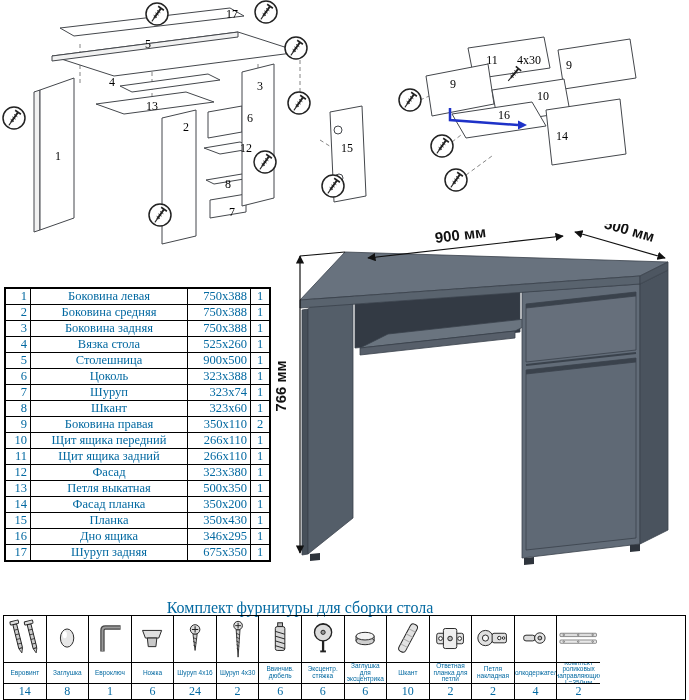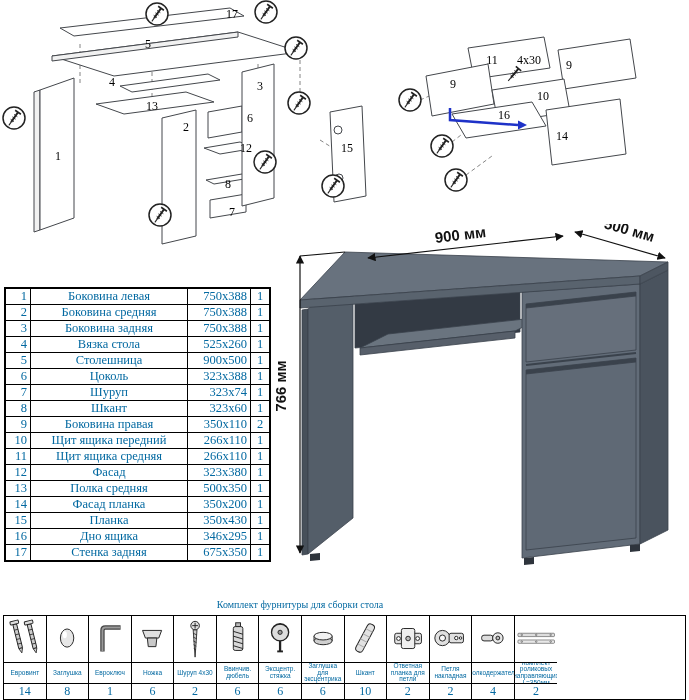--- a/index.html
+++ b/index.html
@@ -24,21 +24,21 @@
   
   #parts-table{position:absolute;left:4px;top:287px;border-collapse:collapse;
                border:2px solid #000;font-size:12.5px;}
   #parts-table td{border:1px solid #000;padding:0 3px;height:15px;line-height:15px;white-space:nowrap;}
   #parts-table td.c0{width:18px;text-align:right;}
   #parts-table td.c1{width:150px;text-align:center;}
   #parts-table td.c2{width:56px;text-align:right;}
   #parts-table td.c3{width:12px;text-align:center;}
   
   #hardware-title{position:absolute;top:599px;left:0;width:600px;text-align:center;
-                  font-size:10px;}
+                  font-size:16px;}
   #hardware-table{position:absolute;left:3px;top:615px;width:683px;display:grid;
                   grid-template-columns:repeat(14,1fr) 2fr;border:1px solid #000;box-sizing:border-box;}
   .hw-col{border-right:1px solid #000;display:flex;flex-direction:column;min-width:0;}
   .hw-col:last-child{border-right:none;}
   .hw-icon{height:46px;border-bottom:1px solid #000;display:flex;align-items:center;justify-content:center;overflow:hidden;}
   .hw-icon svg{height:42px;max-width:95%;}
   .hw-label{height:18px;border-bottom:1px solid #000;font-size:6.5px;line-height:6.6px;
             display:flex;align-items:center;justify-content:center;text-align:center;
             padding:1px;overflow:hidden;font-family:"Liberation Sans",sans-serif;}
   .hw-qty{height:15px;font-size:12px;line-height:15px;text-align:center;}
@@ -261,33 +261,33 @@
           <td class="c3">2</td>
         </tr>
         <tr>
           <td class="c0">10</td>
           <td class="c1">Щит ящика передний</td>
           <td class="c2">266x110</td>
           <td class="c3">1</td>
         </tr>
         <tr>
           <td class="c0">11</td>
-          <td class="c1">Щит ящика средняя</td>
+          <td class="c1">Щит ящика задний</td>
           <td class="c2">266x110</td>
           <td class="c3">1</td>
         </tr>
         <tr>
           <td class="c0">12</td>
           <td class="c1">Фасад</td>
           <td class="c2">323x380</td>
           <td class="c3">1</td>
         </tr>
         <tr>
           <td class="c0">13</td>
-          <td class="c1">Полка средняя</td>
+          <td class="c1">Петля выкатная</td>
           <td class="c2">500x350</td>
           <td class="c3">1</td>
         </tr>
         <tr>
           <td class="c0">14</td>
           <td class="c1">Фасад планка</td>
           <td class="c2">350x200</td>
           <td class="c3">1</td>
         </tr>
         <tr>
@@ -297,21 +297,21 @@
           <td class="c3">1</td>
         </tr>
         <tr>
           <td class="c0">16</td>
           <td class="c1">Дно ящика</td>
           <td class="c2">346x295</td>
           <td class="c3">1</td>
         </tr>
         <tr>
           <td class="c0">17</td>
-          <td class="c1">Стенка задняя</td>
+          <td class="c1">Шуруп задняя</td>
           <td class="c2">675x350</td>
           <td class="c3">1</td>
         </tr>
       </tbody>
   </table>
 
   <div id="hardware-title">Комплект фурнитуры для сборки стола</div>
   <div id="hardware-table">
       <div class="hw-col">
         <div class="hw-icon">
@@ -361,20 +361,32 @@
             <path d="M10 13 H30 L27 21 H13 Z" fill="#e0e0e0" stroke="#222"></path>
             <path d="M15 21 H25 L24 30 H16 Z" fill="#c9c9c9" stroke="#222"></path>
           </svg>
         </div>
         <div class="hw-label">Ножка</div>
         <div class="hw-qty">6</div>
       </div>
       <div class="hw-col">
         <div class="hw-icon">
           <svg viewBox="0 0 40 44">
+            <circle cx="20" cy="12" r="5" fill="#ddd" stroke="#222"></circle>
+            <path d="M16.7 12 h6.6 M20 8.7 v6.6" stroke="#222" stroke-width="1.1" fill="none"></path>
+            <path d="M17.8 17 h4.4 L20 34 Z" fill="#ccc" stroke="#222" stroke-width="0.9"></path>
+            <path d="M17.9 20.5 l4 1.8 M17.9 24.5 l3.4 1.8 M18.2 28.5 l2.6 1.6" stroke="#222" stroke-width="0.8"></path>
+          </svg>
+        </div>
+        <div class="hw-label">Шуруп 4x16</div>
+        <div class="hw-qty">24</div>
+      </div>
+      <div class="hw-col">
+        <div class="hw-icon">
+          <svg viewBox="0 0 40 44">
             <circle cx="20" cy="8" r="4.5" fill="#ddd" stroke="#222"></circle>
             <path d="M17 8 h6 M20 5 v6" stroke="#222" stroke-width="1" fill="none"></path>
             <path d="M18 12.5 h4 L20 41 Z" fill="#ccc" stroke="#222" stroke-width="0.9"></path>
             <path d="M18.1 16 l3.8 1.8 M18.1 20 l3.6 1.8 M18.2 24 l3.2 1.8 M18.4 28 l2.8 1.6 M18.6 32 l2.2 1.4" stroke="#222" stroke-width="0.8"></path>
           </svg>
         </div>
         <div class="hw-label">Шуруп 4x30</div>
         <div class="hw-qty">2</div>
       </div>
       <div class="hw-col">

